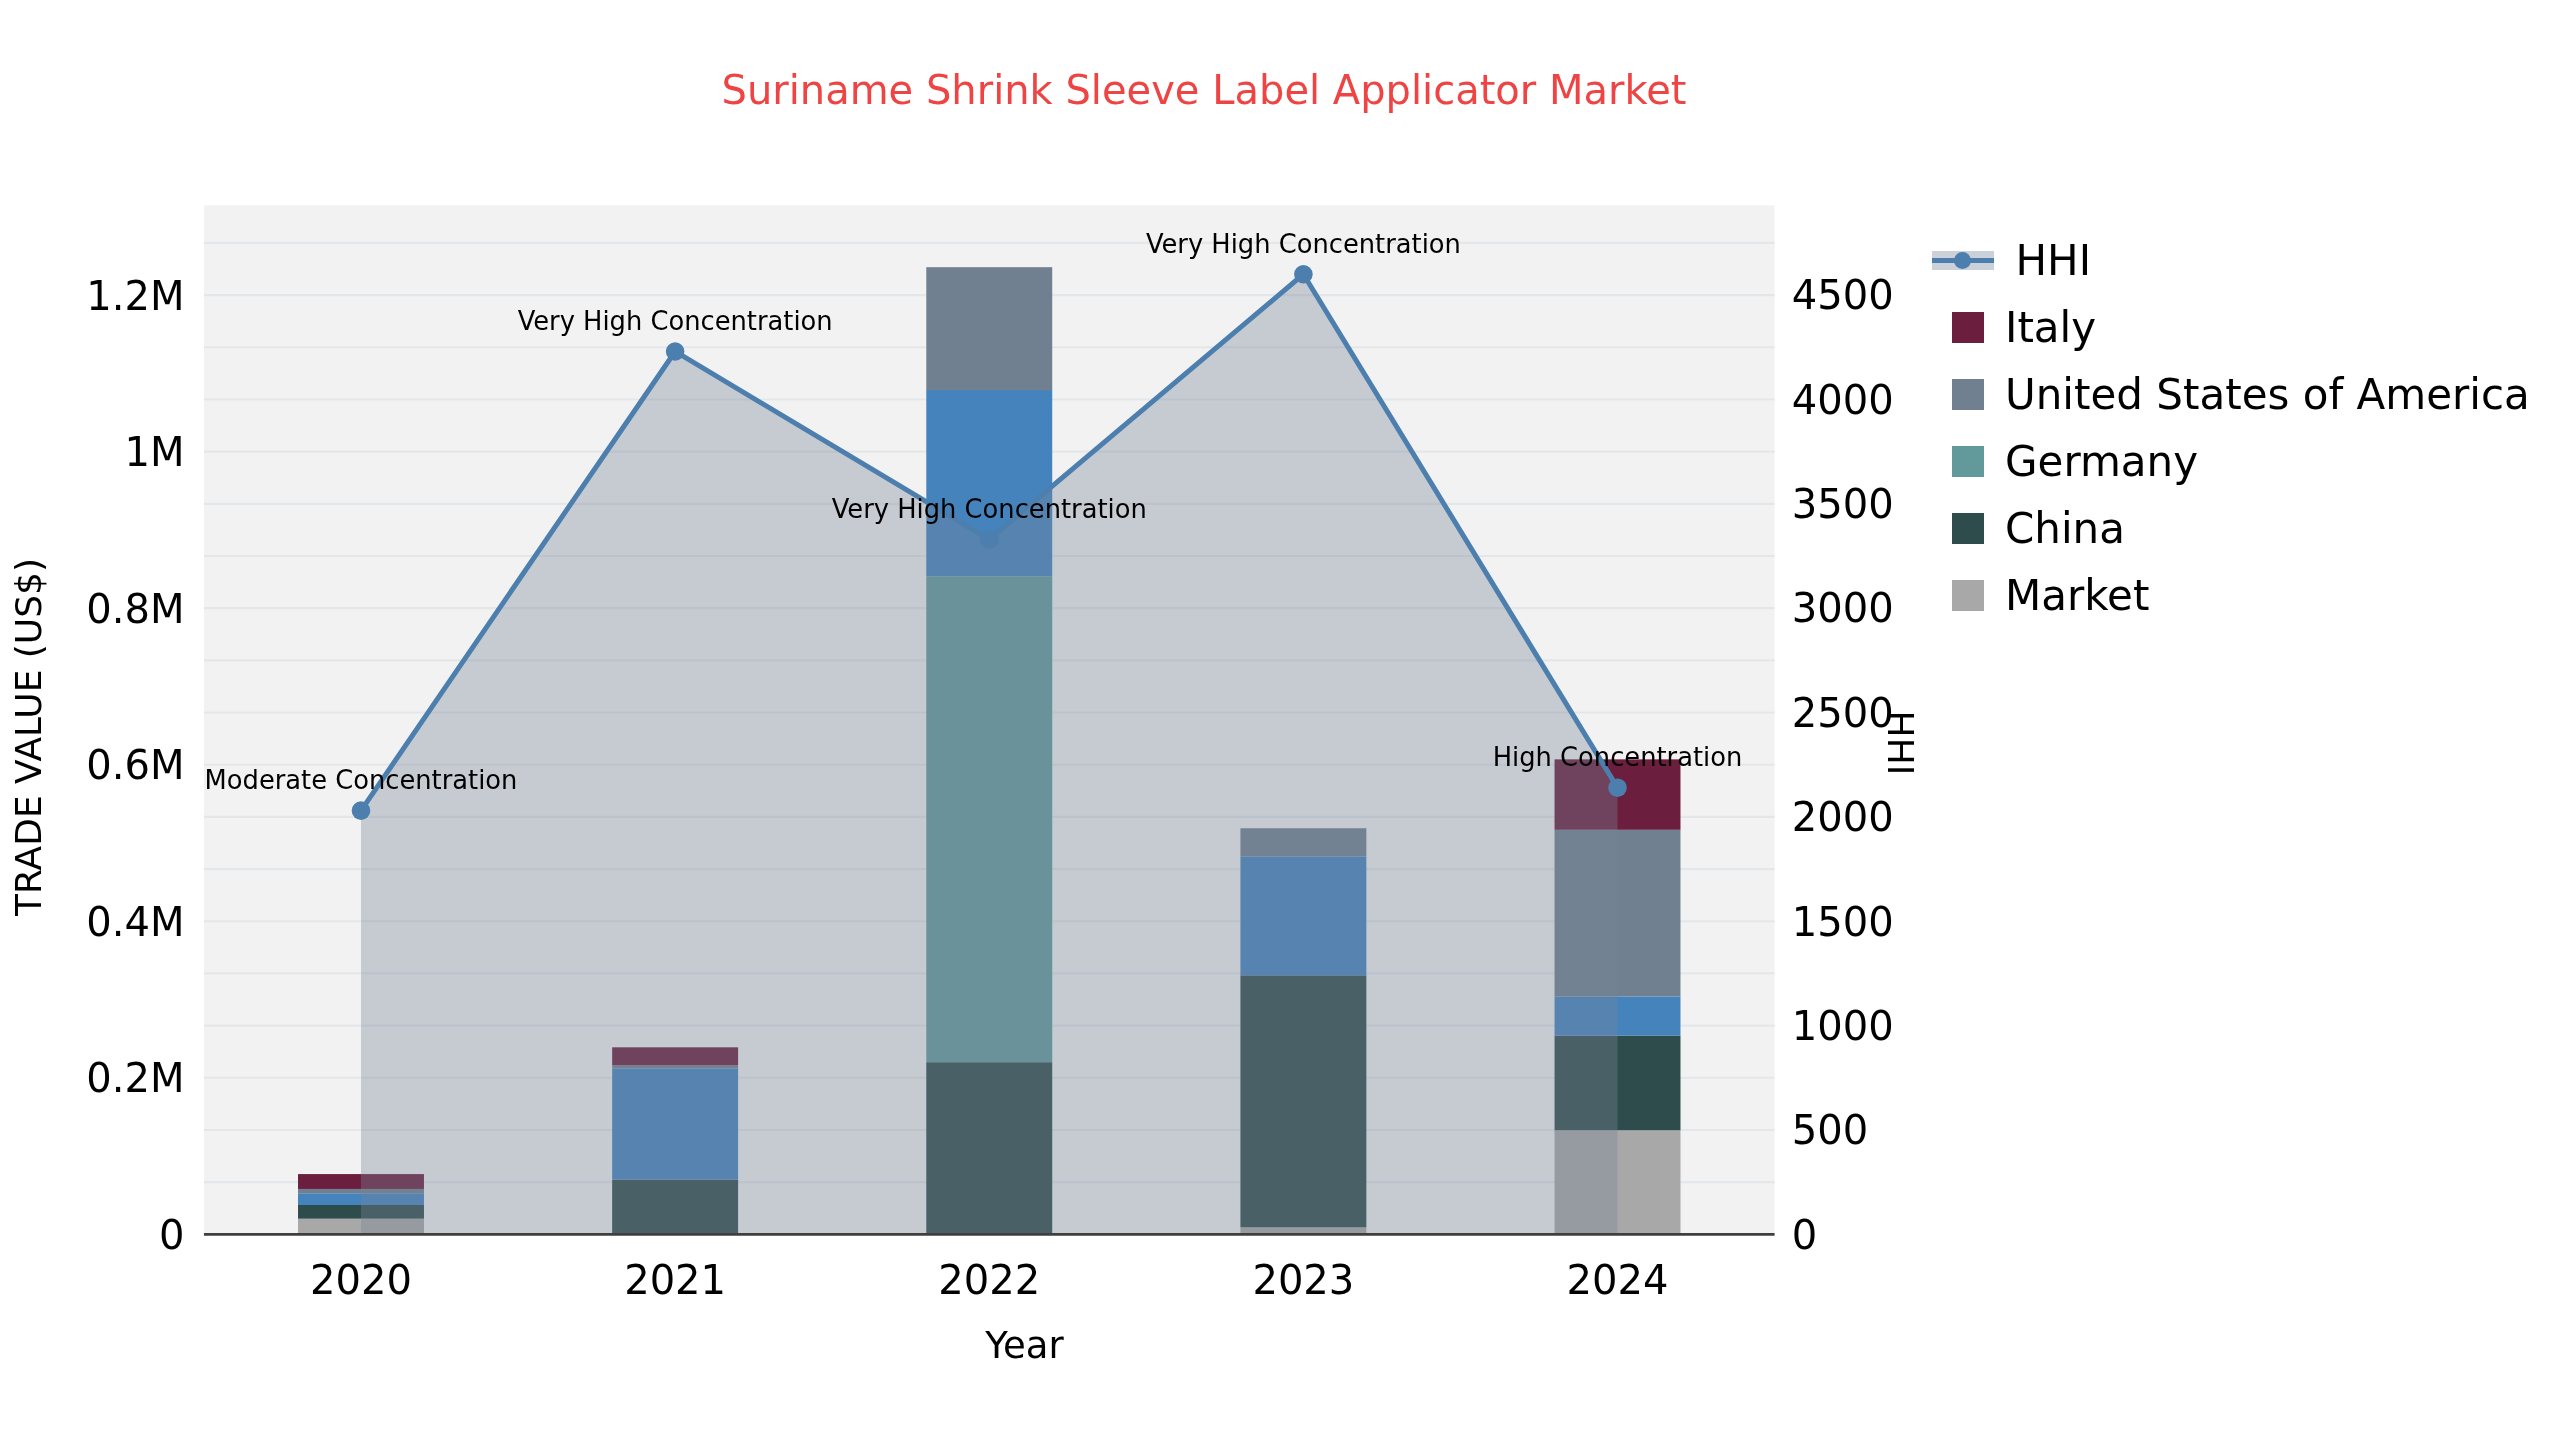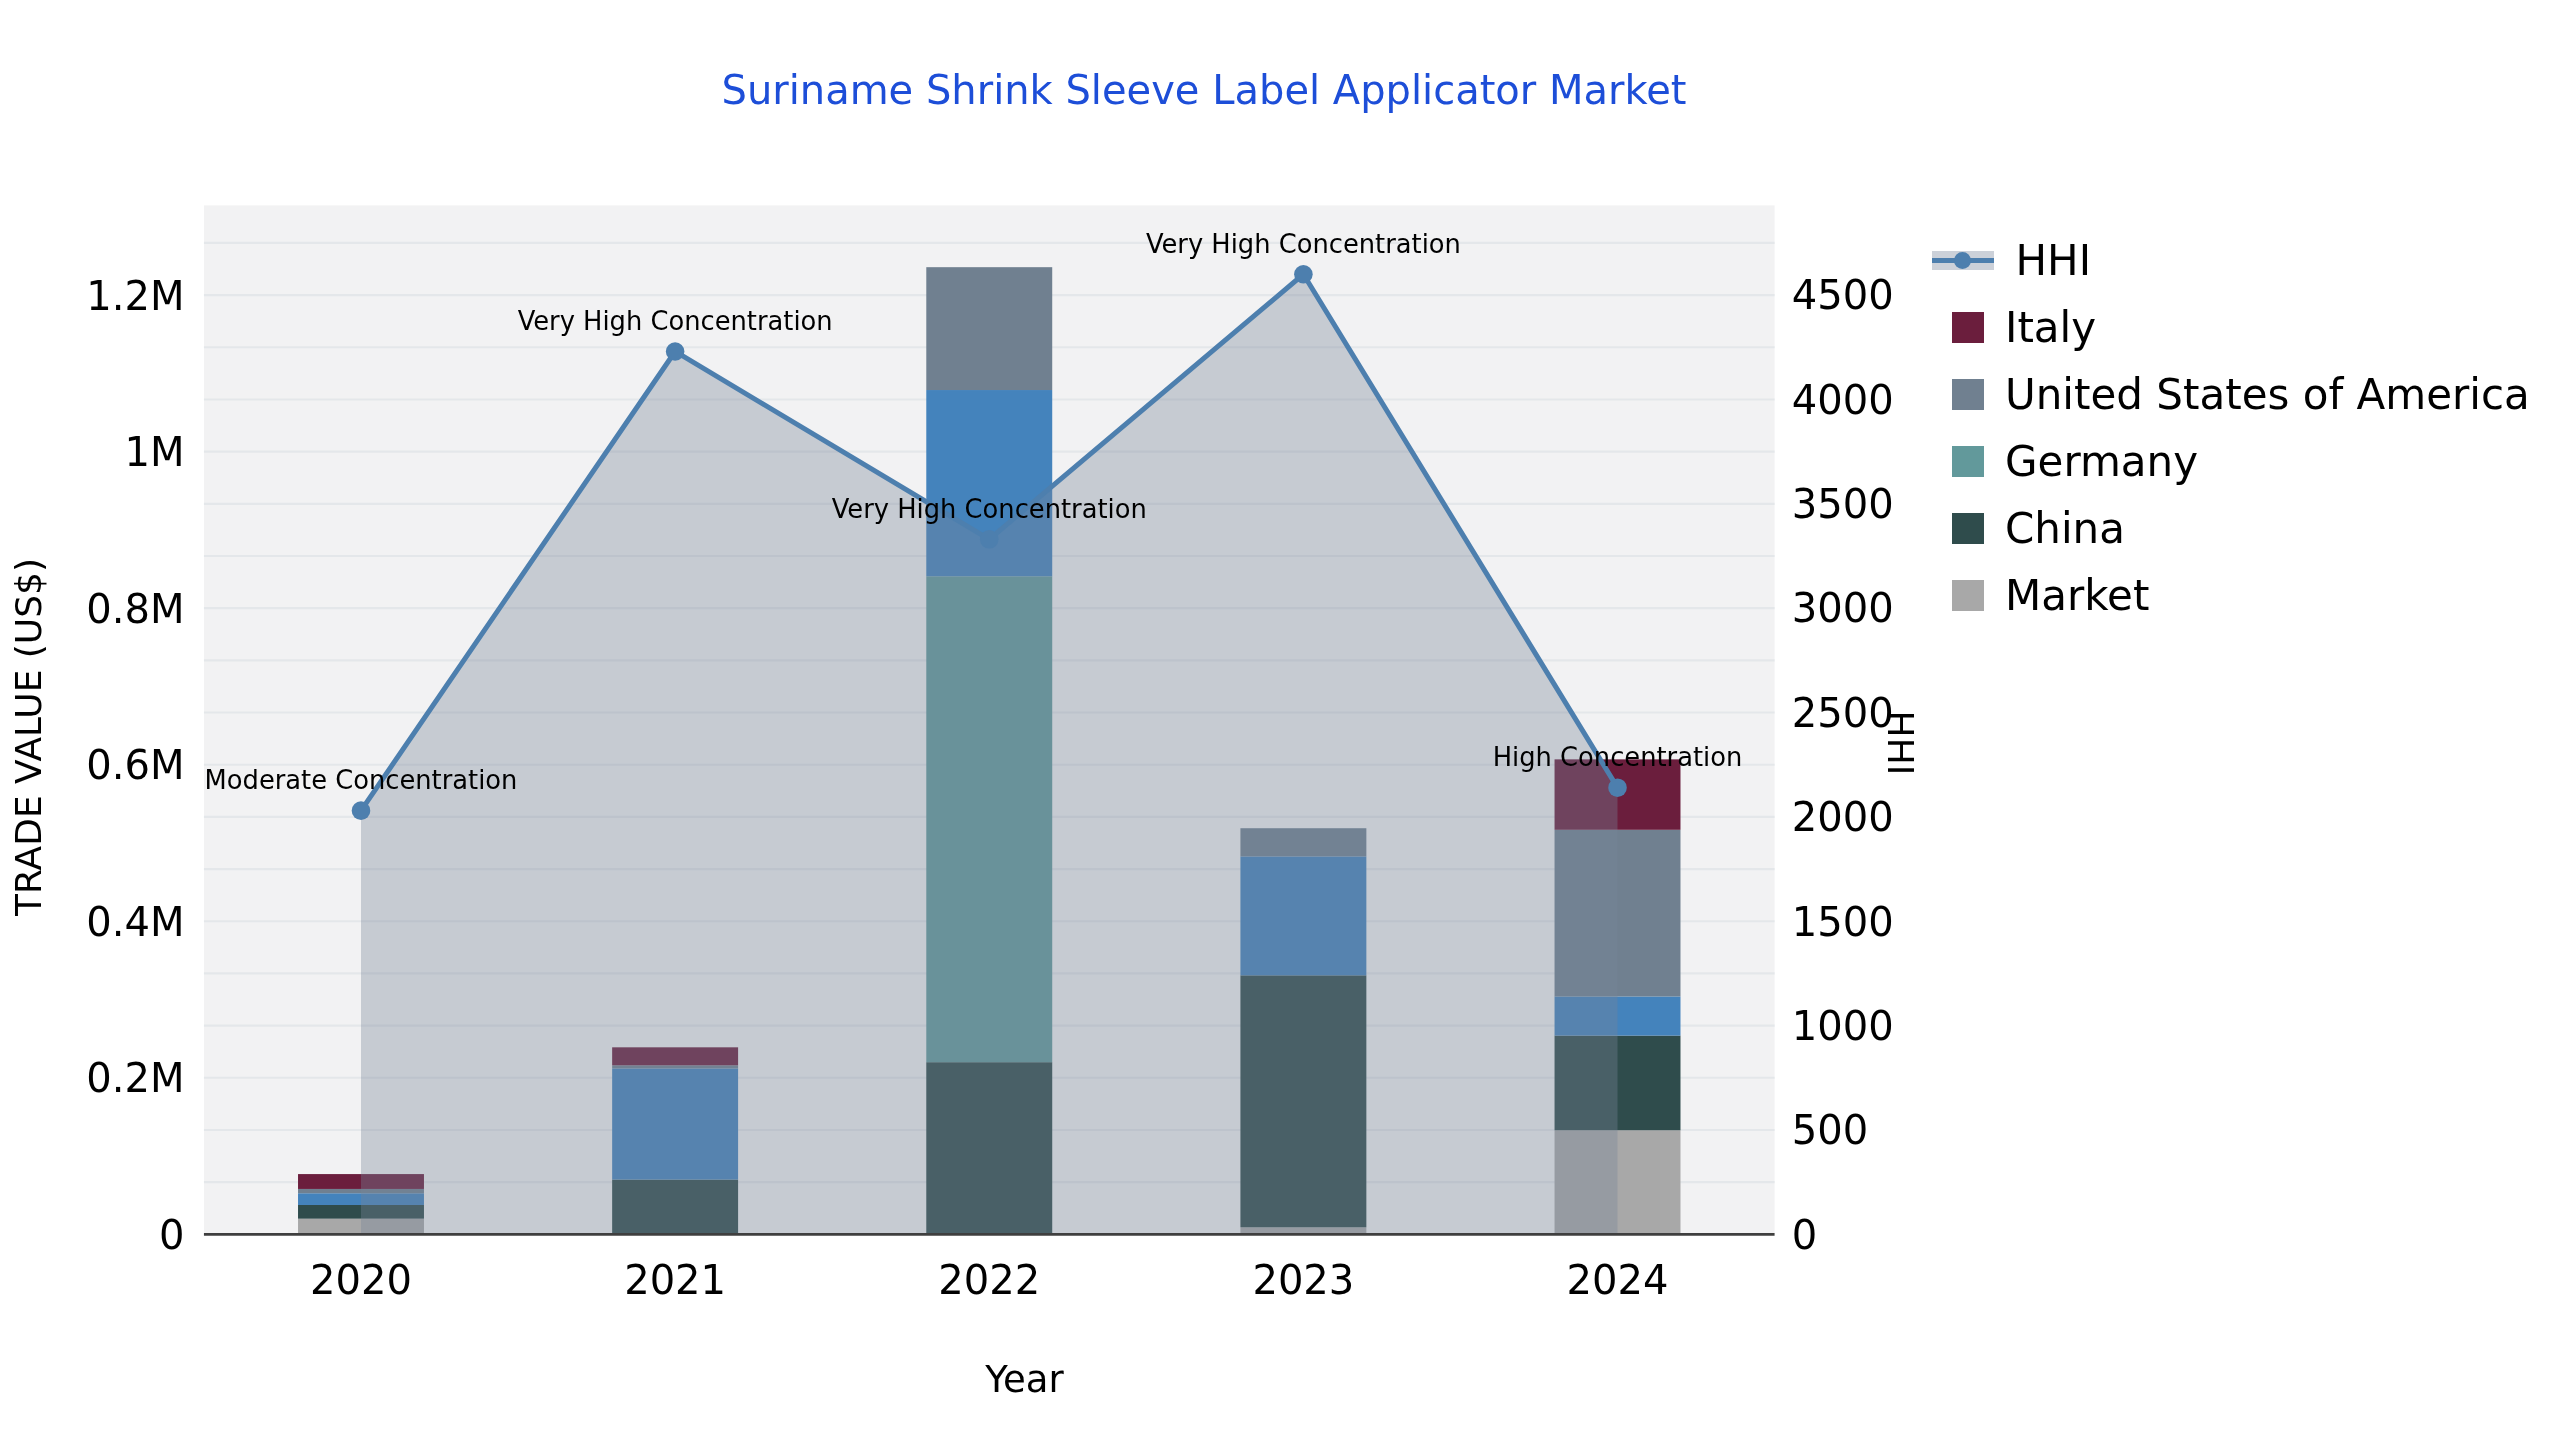--- a/index.html
+++ b/index.html
@@ -4,26 +4,26 @@
 <style>
   html,body{margin:0;padding:0;}
   body{
     width:2576px;height:1449px;position:relative;overflow:hidden;
     background:#ffffff;font-family:"DejaVu Sans", sans-serif;color:#000;
   }
   #chart-svg{position:absolute;left:0;top:0;}
   svg text{font-family:"DejaVu Sans", sans-serif;fill:#000;}
   .title-box{
     position:absolute;left:202px;top:60px;width:2004px;text-align:center;
-    font-size:40px;line-height:60px;color:#1d4ed8;
+    font-size:40px;line-height:60px;color:#ef4444;
   }
   .vlabel{position:absolute;width:501px;height:40px;line-height:40px;text-align:center;font-size:36px;}
   .vlabel-left{left:-222px;top:717px;transform:rotate(-90deg);}
   .vlabel-right{left:1649px;top:723px;transform:rotate(90deg);}
-  .xlabel{position:absolute;left:774px;top:1358px;width:501px;text-align:center;font-size:37px;}
+  .xlabel{position:absolute;left:774px;top:1324px;width:501px;text-align:center;font-size:37px;}
   #legend{position:absolute;left:1932px;top:227px;}
   .legend-row{display:flex;align-items:center;height:67px;}
   .legend-label{font-size:42px;margin-left:21.5px;white-space:nowrap;}
   .swatch-box{width:31.5px;height:31.5px;flex:0 0 31.5px;margin-left:20px;}
   .swatch-line{width:62px;height:31.5px;flex:0 0 62px;position:relative;margin-left:0;}
   .swatch-line .band{position:absolute;left:0;top:6.4px;width:62px;height:18.6px;background:#ccd1d9;}
   .swatch-line .strk{position:absolute;left:0;top:13px;width:62px;height:5.7px;background:#4d7fae;}
   .swatch-line .dot{position:absolute;left:22px;top:7.2px;width:17px;height:17px;border-radius:50%;background:#4d7fae;}
 </style>
 </head>

